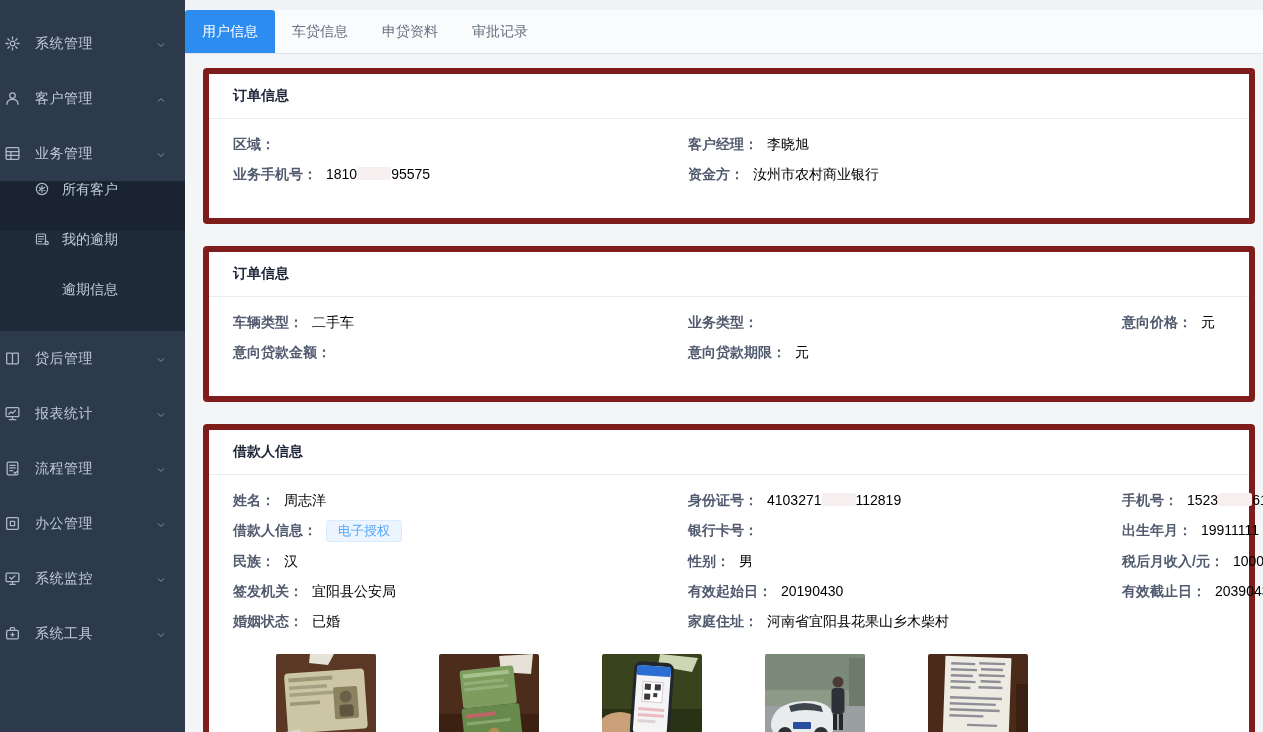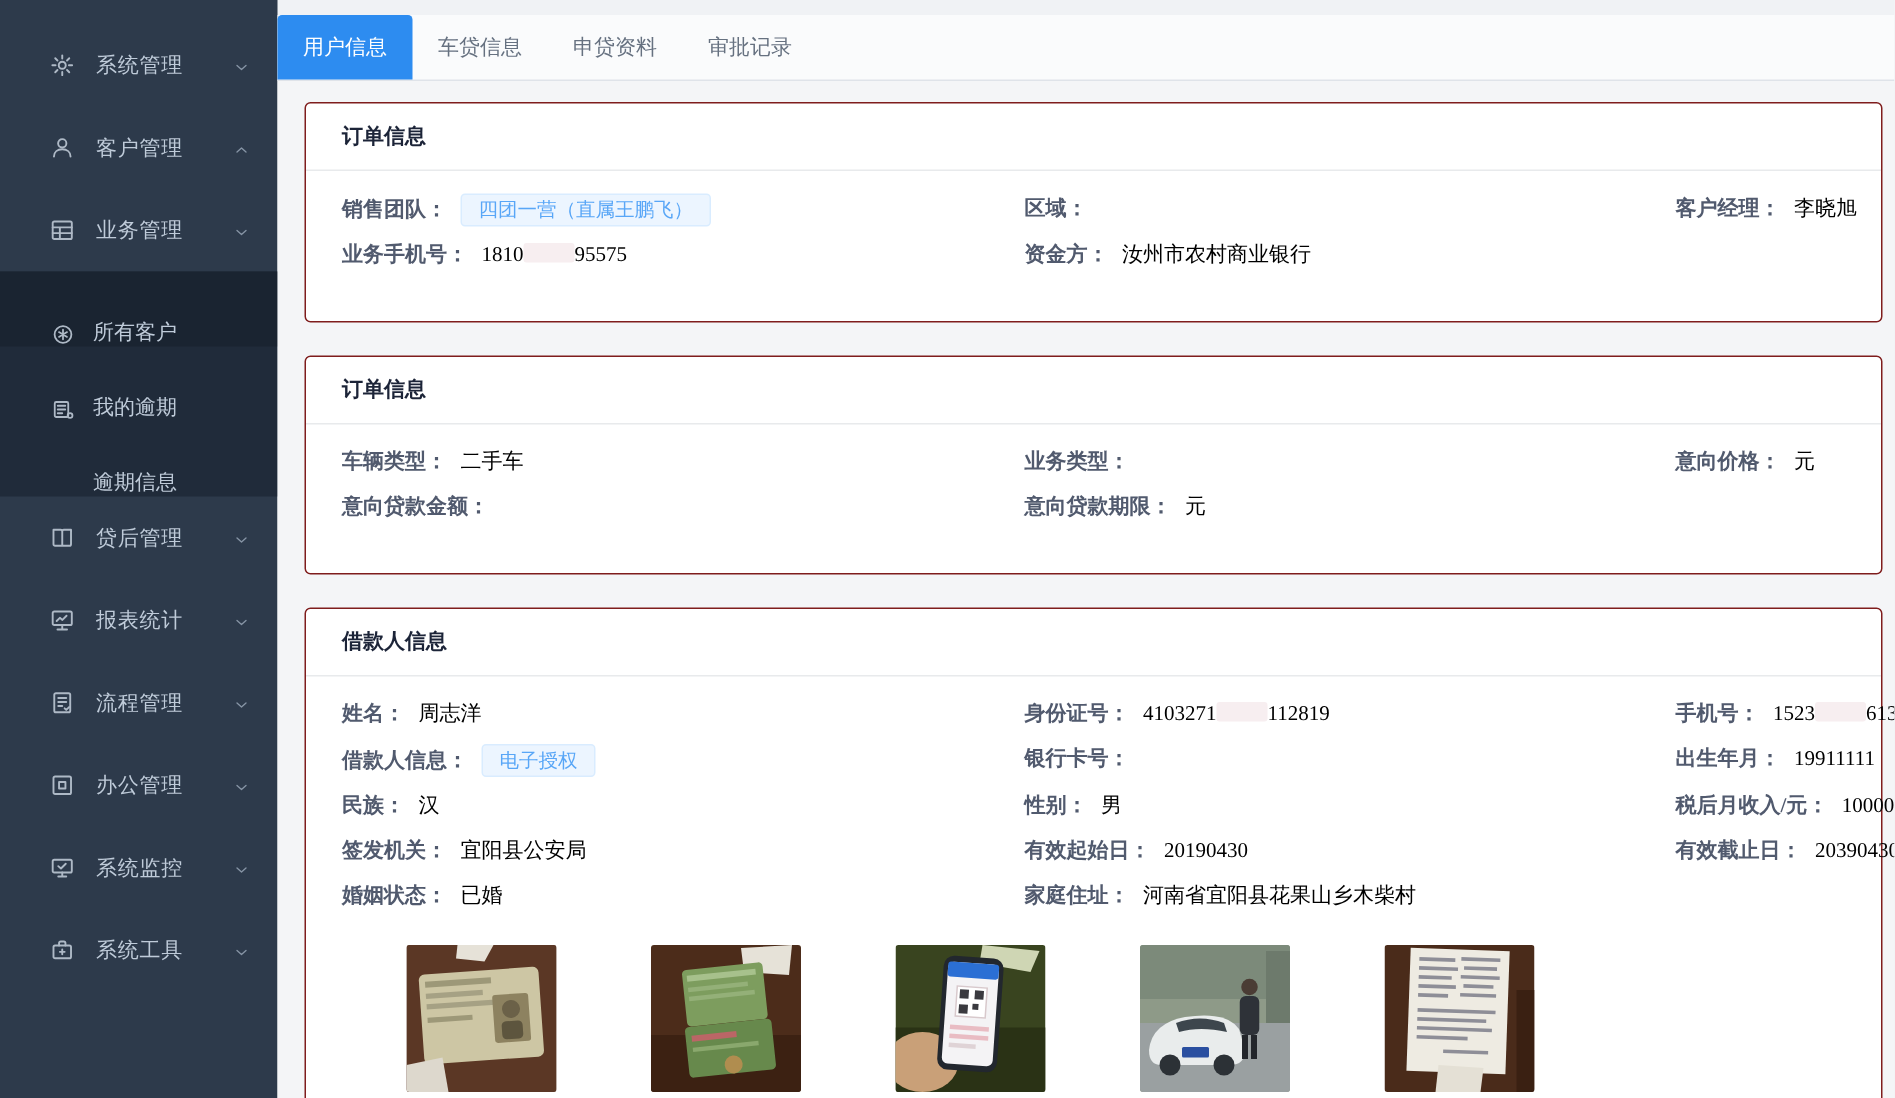--- a/index.html
+++ b/index.html
@@ -1,38 +1,38 @@
 <!DOCTYPE html>
 <html><head>
 <meta charset="utf-8">
 <style>
   * { margin:0; padding:0; box-sizing:border-box; }
   html,body { width:1263px; height:732px; overflow:hidden; }
   body { display:flex; font-family:"Liberation Sans","DejaVu Sans",sans-serif; background:#f0f2f5; font-size:14px; }
 
   
   .sidebar { width:185px; flex-shrink:0; background:#2d3a4b; color:#bfcbd9; padding-top:16px; }
-  .side-item { height:55px; display:flex; align-items:center; padding:0 18px 0 33px; cursor:pointer;justify-content:space-between; }
+  .side-item { height:55px; display:flex; align-items:center; padding:0 18px 0 4px; cursor:pointer;justify-content:space-between; }
   .side-item .mi { width:17px; height:17px; margin-right:14px; flex-shrink:0; color:#aeb9c6; }
   .side-item .lbl { flex:1; letter-spacing:.5px; }
   .chev { width:12px; height:12px; color:#8694a5; }
   .submenu { background:#202b3a; }
-  .sub-item { height:50px; display:flex; align-items:flex-end; padding-left:34px; cursor:pointer; color:#bfcbd9; }
+  .sub-item { height:50px; display:flex; align-items:flex-start; padding-left:34px; cursor:pointer; color:#bfcbd9; }
   .sub-item.active { background:#1a2431; }
   .sub-item .mi { width:16px; height:16px; margin-right:12px; color:#aeb9c6; }
   .sub-item.noicon { padding-left:62px; }
 
   
   .content { flex:1; display:flex; flex-direction:column; min-width:0; }
   .topbar { margin-top:10px; padding-left:0; background:#fafbfc; border-bottom:1px solid #dfe3e9; display:flex; align-items:flex-end; height:44px; }
   .tab { height:43px; line-height:43px; padding:0 17px; color:#667180; cursor:pointer; }
   .tab.active { background:#2d8cf0; color:#fff; border-radius:3px 3px 0 0; }
 
   .main { flex:1; background:#f4f5f7; padding:14px 8px 0 18px; overflow:hidden; }
-  .card { background:#fff; border:1px solid #7f1d1d; border-radius:4px; margin-bottom:22px;font-family:Liberation Serif, serif; }
+  .card { background:#fff; border:6px solid #7f1d1d; border-radius:4px; margin-bottom:22px; }
   .card-title { padding:13px 24px; font-weight:bold; color:#1c2438; border-bottom:1px solid #e8eaec; }
   .card-body { padding:15px 24px 24px; }
   .frow { display:grid; grid-template-columns:455px 434px 1fr; margin-bottom:9px; }
   .field { line-height:21px; white-space:nowrap; }
   .field .flabel { font-weight:bold; color:#515a6e; margin-right:9px; }
   .field .fvalue { color:#000000; }
   .tag { display:inline-block; background:#ecf5ff; border:1px solid #d9ecff; color:#58a6f7; padding:1px 11px; border-radius:3px; font-size:13px; line-height:18px; }
   .mask { display:inline-block; width:34px; height:13px; background:#f7eef0; border-radius:2px; vertical-align:-1px; }
 
   .photos { display:flex; gap:63px; padding:13px 0 0 43px; }
@@ -161,21 +161,20 @@
       <div class="tab active">用户信息</div>
       <div class="tab">车贷信息</div>
       <div class="tab">申贷资料</div>
       <div class="tab">审批记录</div>
     </div>
   <div class="main" id="cards">
       <section class="card">
         <div class="card-title">订单信息</div>
         <div class="card-body">
           <div class="frow">
-            <div class="field"><span class="flabel">销售团队：</span><span class="tag">四团一营（直属王鹏飞）</span></div>
             <div class="field"><span class="flabel">区域：</span><span class="fvalue"></span></div>
             <div class="field"><span class="flabel">客户经理：</span><span class="fvalue">李晓旭</span></div>
           </div>
           <div class="frow">
             <div class="field"><span class="flabel">业务手机号：</span><span class="fvalue">1810</span><span class="mask"></span><span class="fvalue">95575</span></div>
             <div class="field"><span class="flabel">资金方：</span><span class="fvalue">汝州市农村商业银行</span></div>
           </div>
         </div>
       </section>
       <section class="card">

